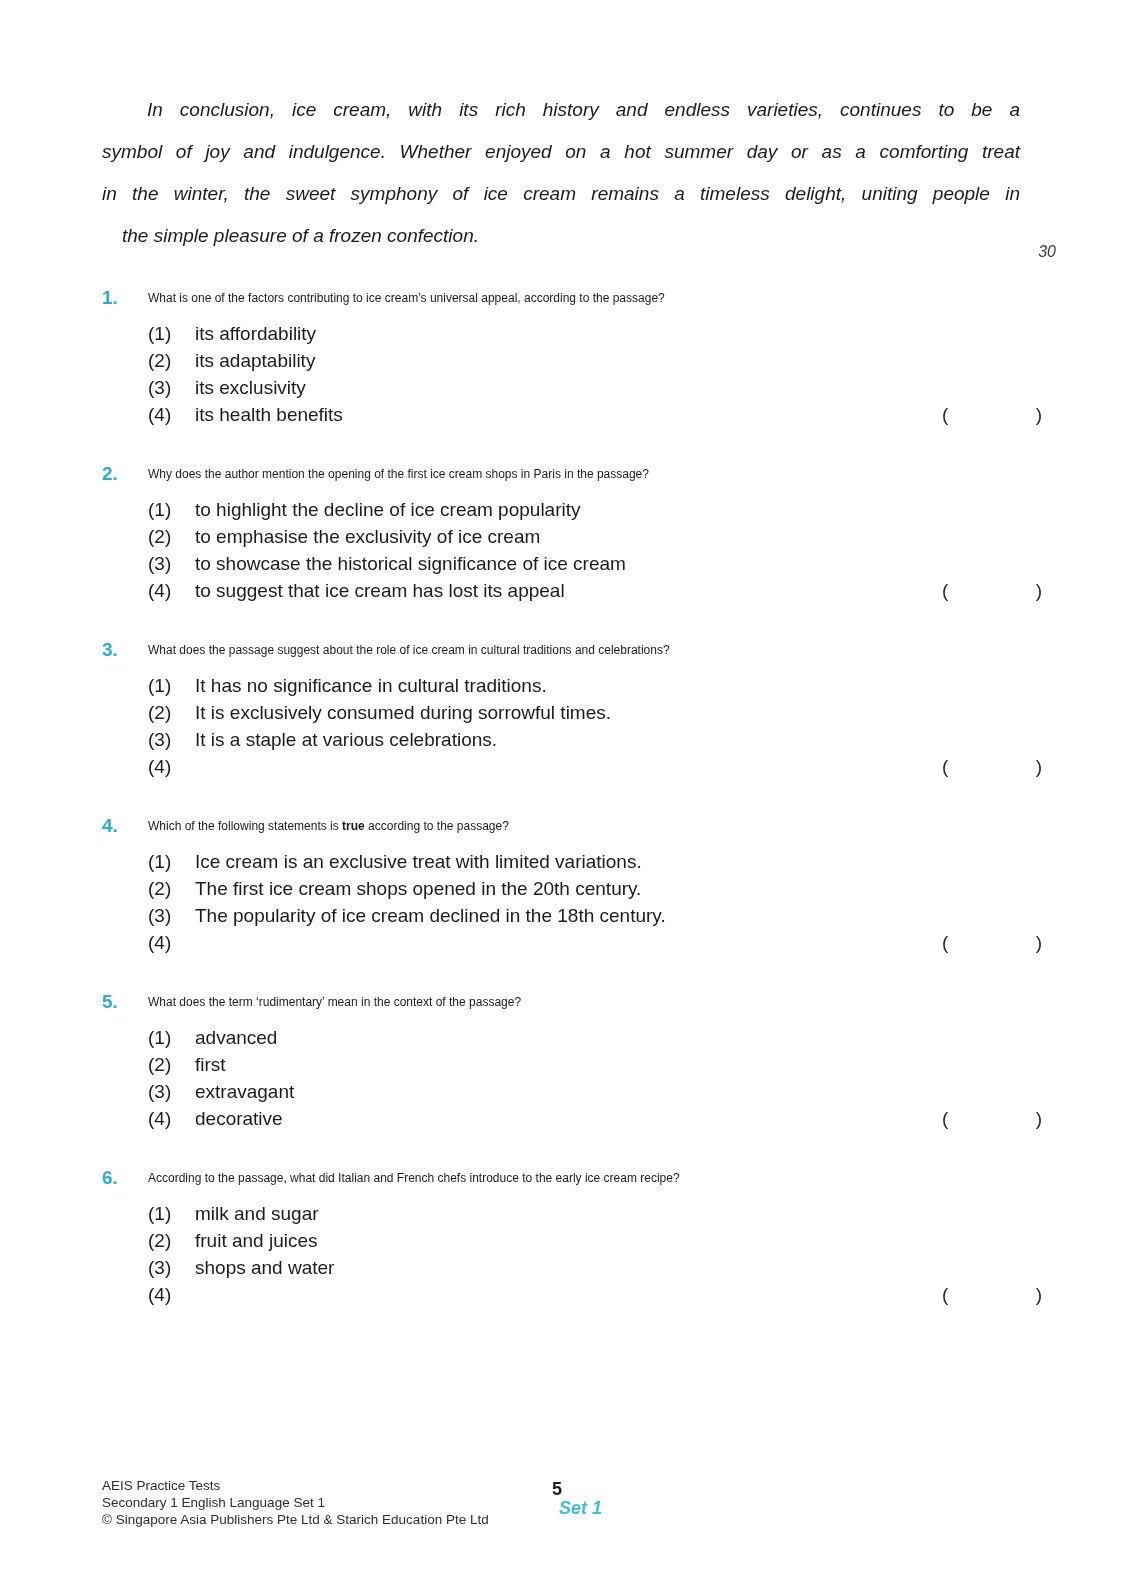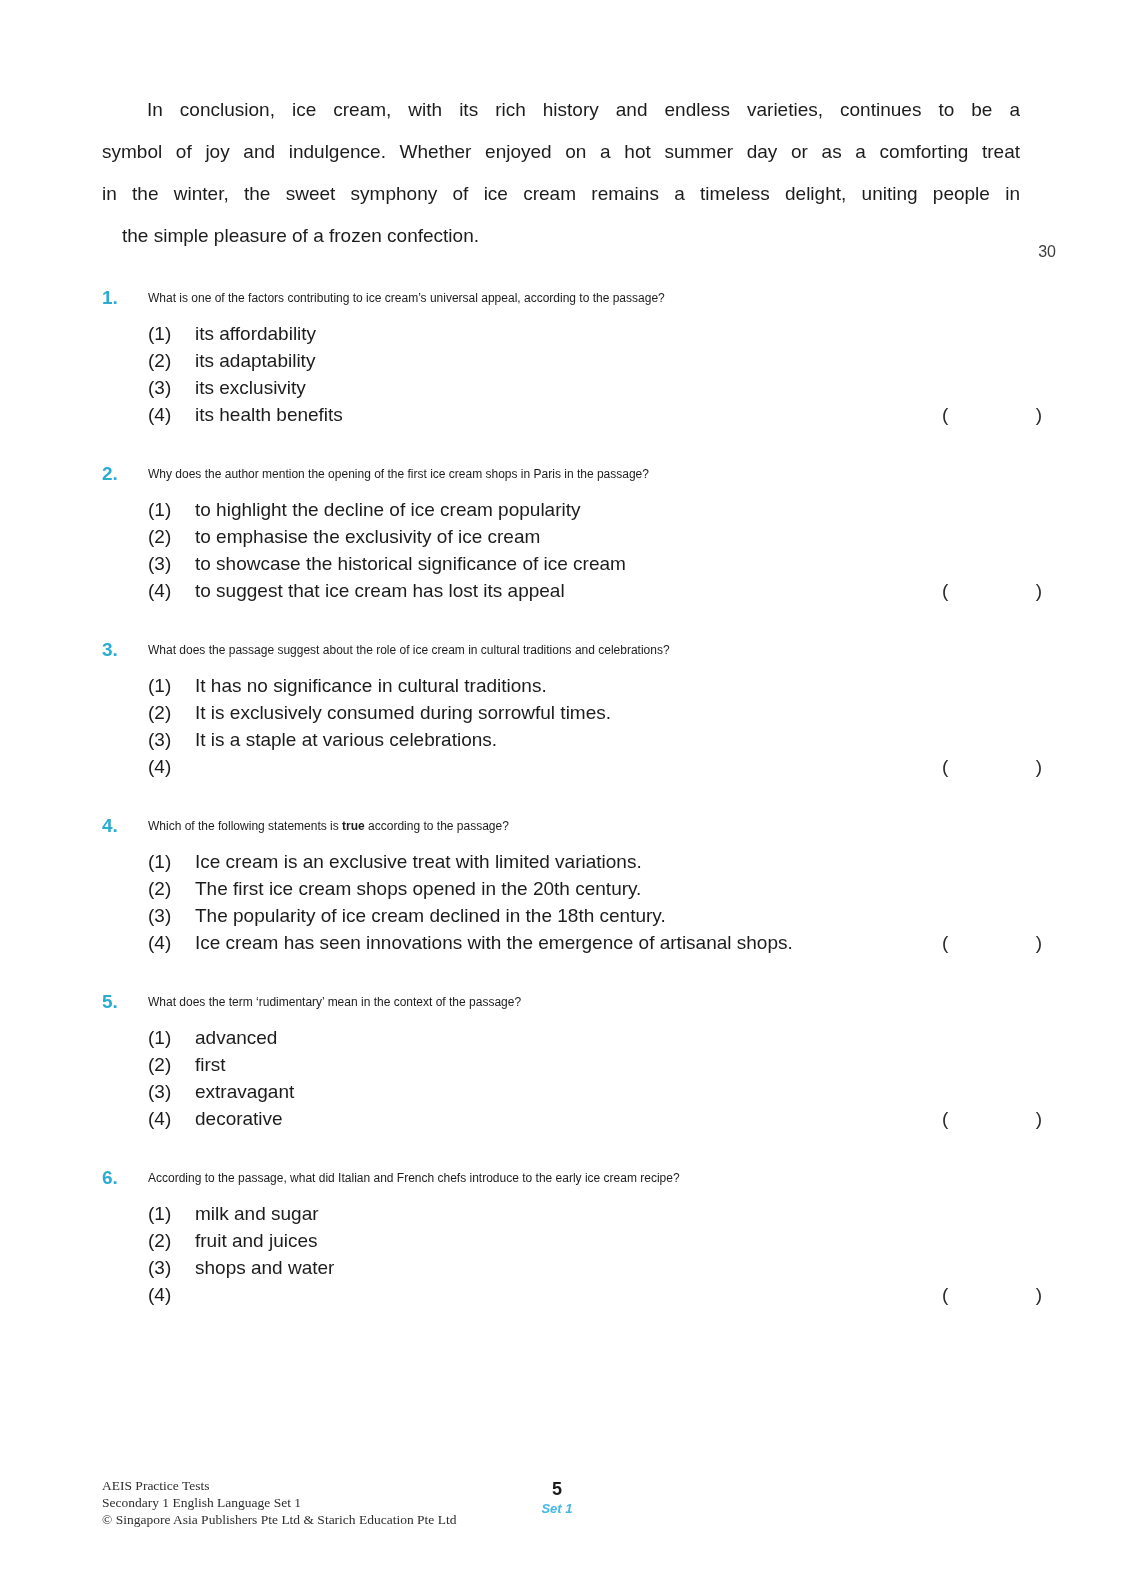--- a/index.html
+++ b/index.html
@@ -20,20 +20,21 @@
   }
 
   
   .passage { position: relative; }
   .pline {
     font-size: 19px;
     line-height: 42px;
     text-align: justify;
     text-align-last: justify;
     white-space: normal;
+    font-style: italic;
   }
   .pline.indent { text-indent: 45px; }
   .pline.last { text-align-last: left; position: relative; margin-left: 20px; }
   .line-num {
     position: absolute;
     right: -36px;
     top: 16px;
     font-size: 16px;
     color: #3c3c3c;
     line-height: 42px;
@@ -73,31 +74,30 @@
   }
 
   
   .footer-left {
     position: absolute;
     left: 102px;
     top: 1477px;
     font-size: 13.5px;
     line-height: 17px;
     color: #2e2e2e;
-    font-family: Liberation Serif, serif;
   }
   .footer-center {
     position: absolute;
     left: 512px;
     top: 1479px;
     width: 90px;
     text-align: center;
   }
   .page-num { font-size: 18px; font-weight: bold; color: #1c1c1c; line-height: 20px; }
-  .set-label { font-size: 13px; font-style: italic; font-weight: bold; color: #45b8e4; line-height: 19px; }
+  .set-label { font-size: 18px; font-style: italic; font-weight: bold; color: #45b8e4; line-height: 19px; text-align: right; }
 </style>
 </head>
 <body>
 
 <div class="page">
   <div class="content">
 
     <div class="passage">
       <div class="pline indent">In conclusion, ice cream, with its rich history and endless varieties, continues to be a</div>
       <div class="pline">symbol of joy and indulgence. Whether enjoyed on a hot summer day or as a comforting treat</div>
@@ -208,21 +208,20 @@
       <div class="opt">
         <span class="opt-m">(2)</span>
         <span class="opt-t">The first ice cream shops opened in the 20th century.</span>
       </div>
       <div class="opt">
         <span class="opt-m">(3)</span>
         <span class="opt-t">The popularity of ice cream declined in the 18th century.</span>
       </div>
       <div class="opt">
         <span class="opt-m">(4)</span>
-        <span class="opt-t">Ice cream has seen innovations with the emergence of artisanal shops.</span>
         <span class="answer-brackets">
                 <span>(</span>
                 <span>)</span>
               </span>
       </div>
     </div>
   </div>
 
   <div class="question">
     <div class="q-head">

